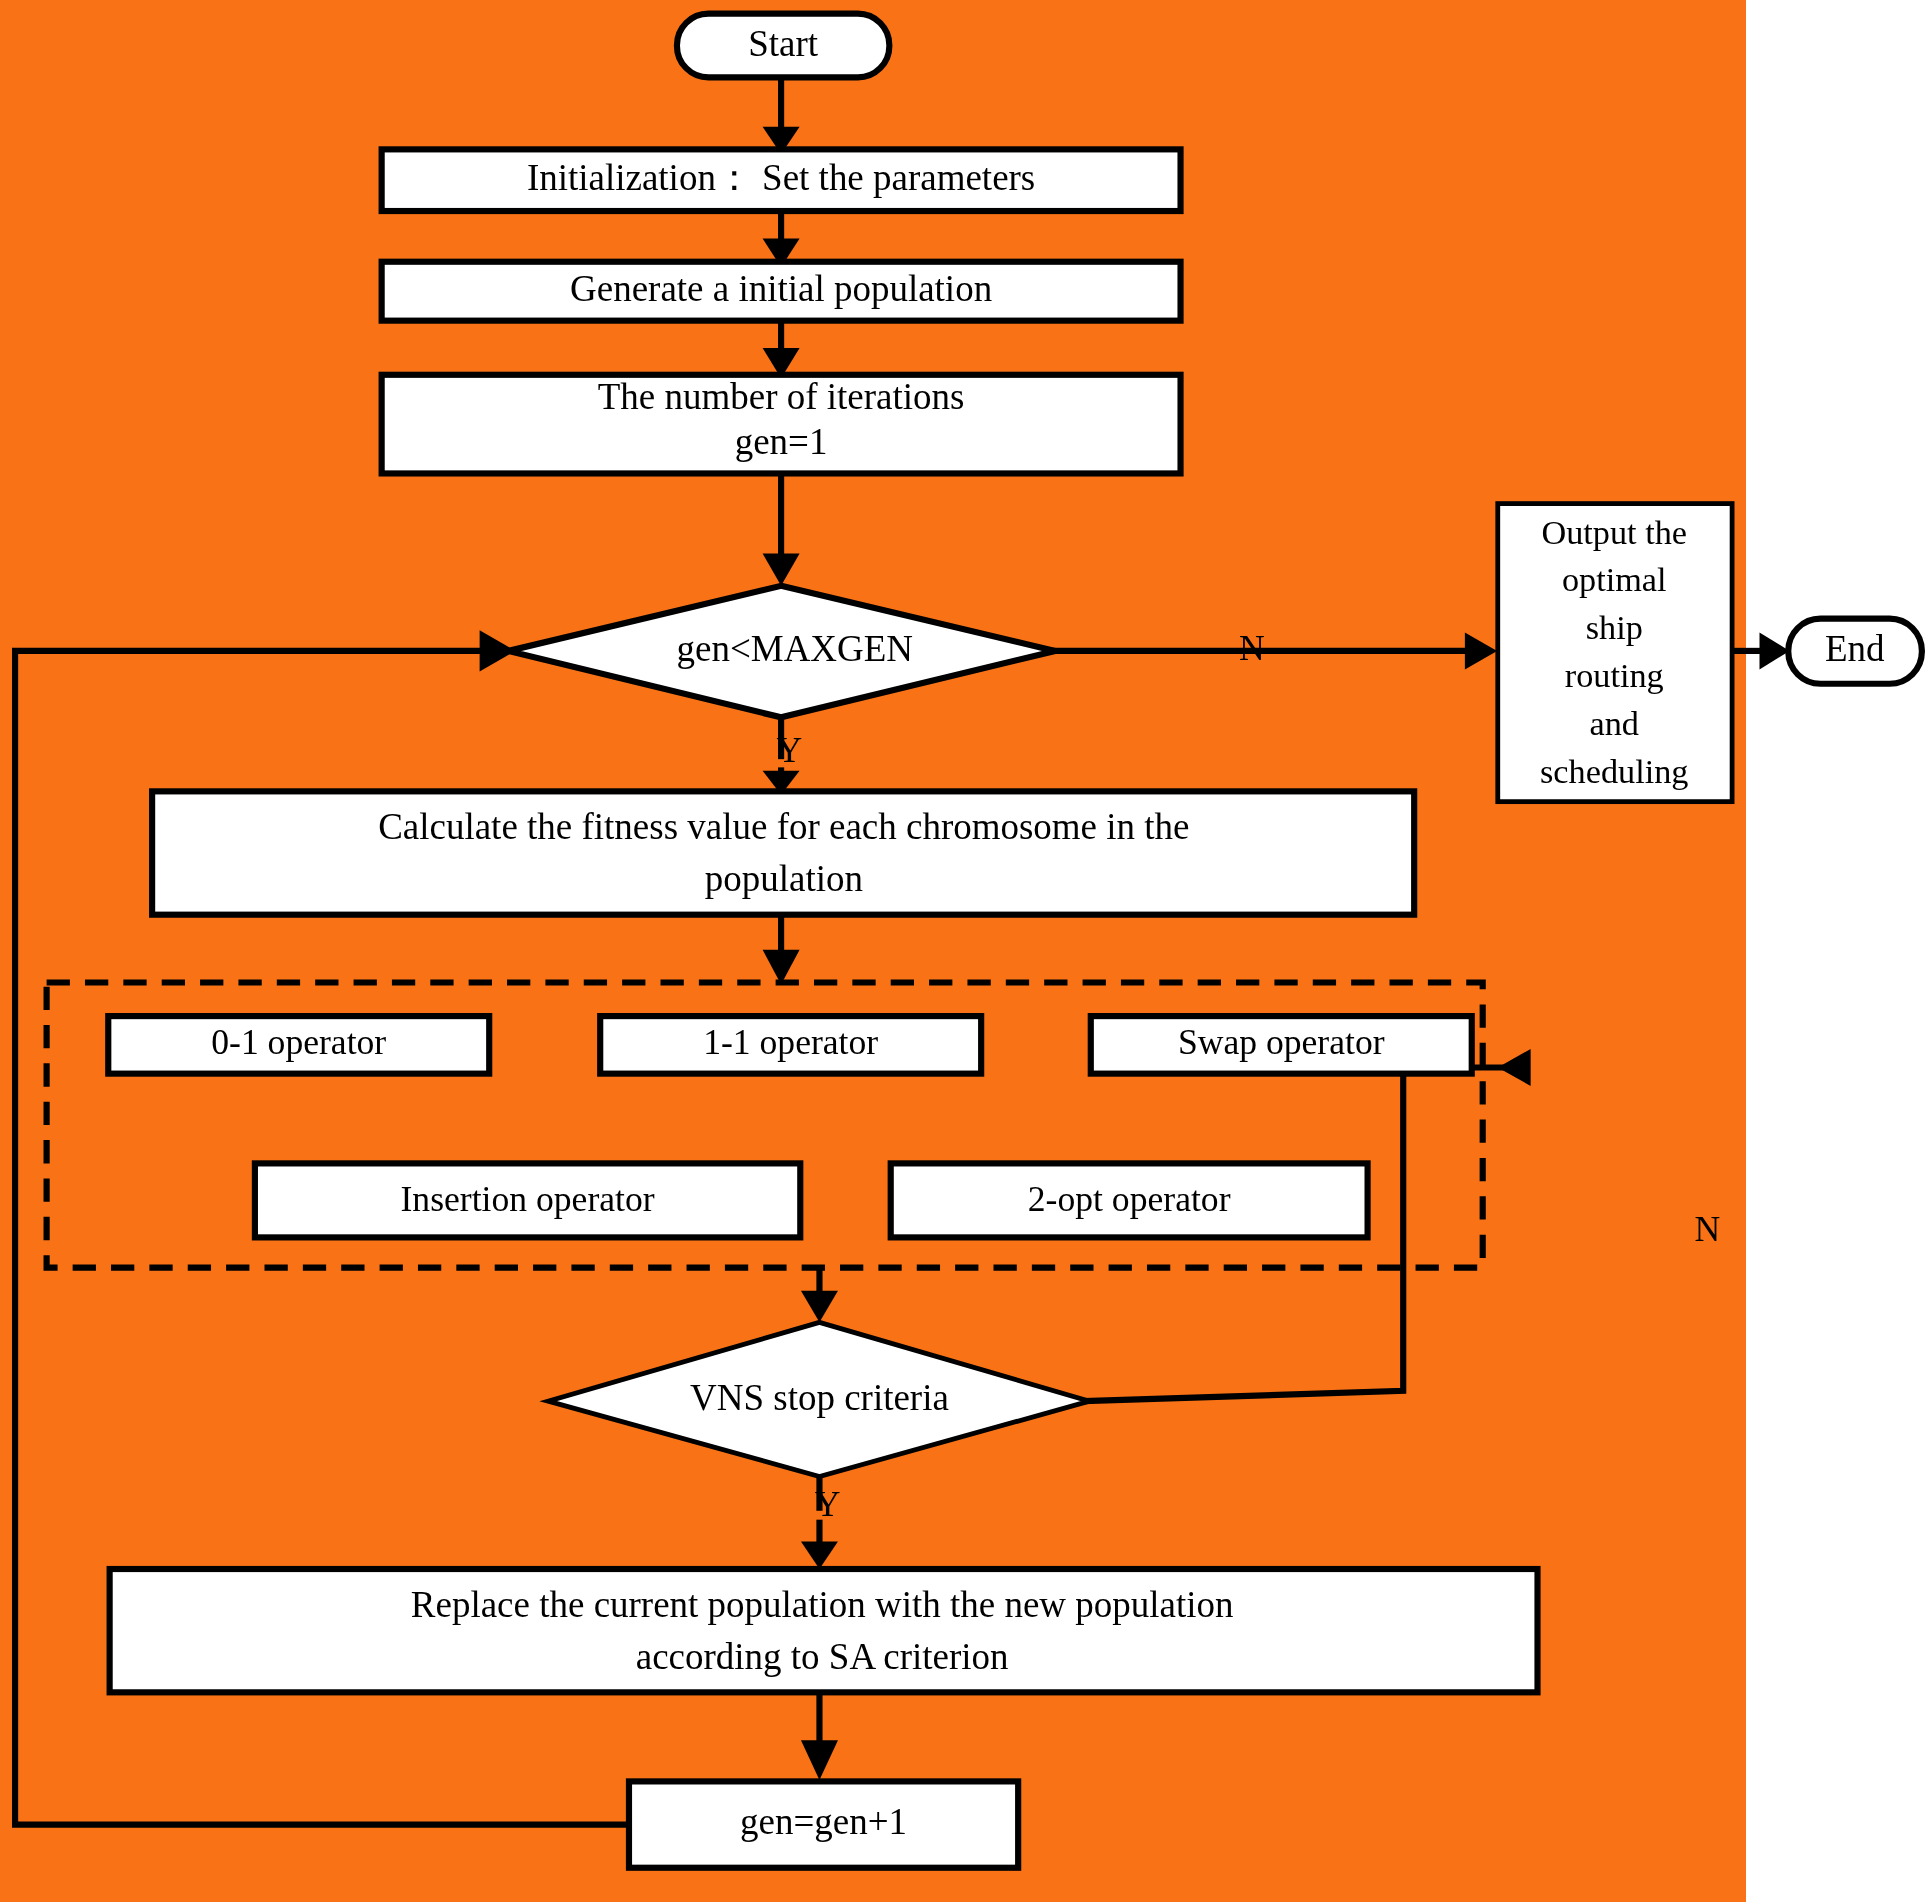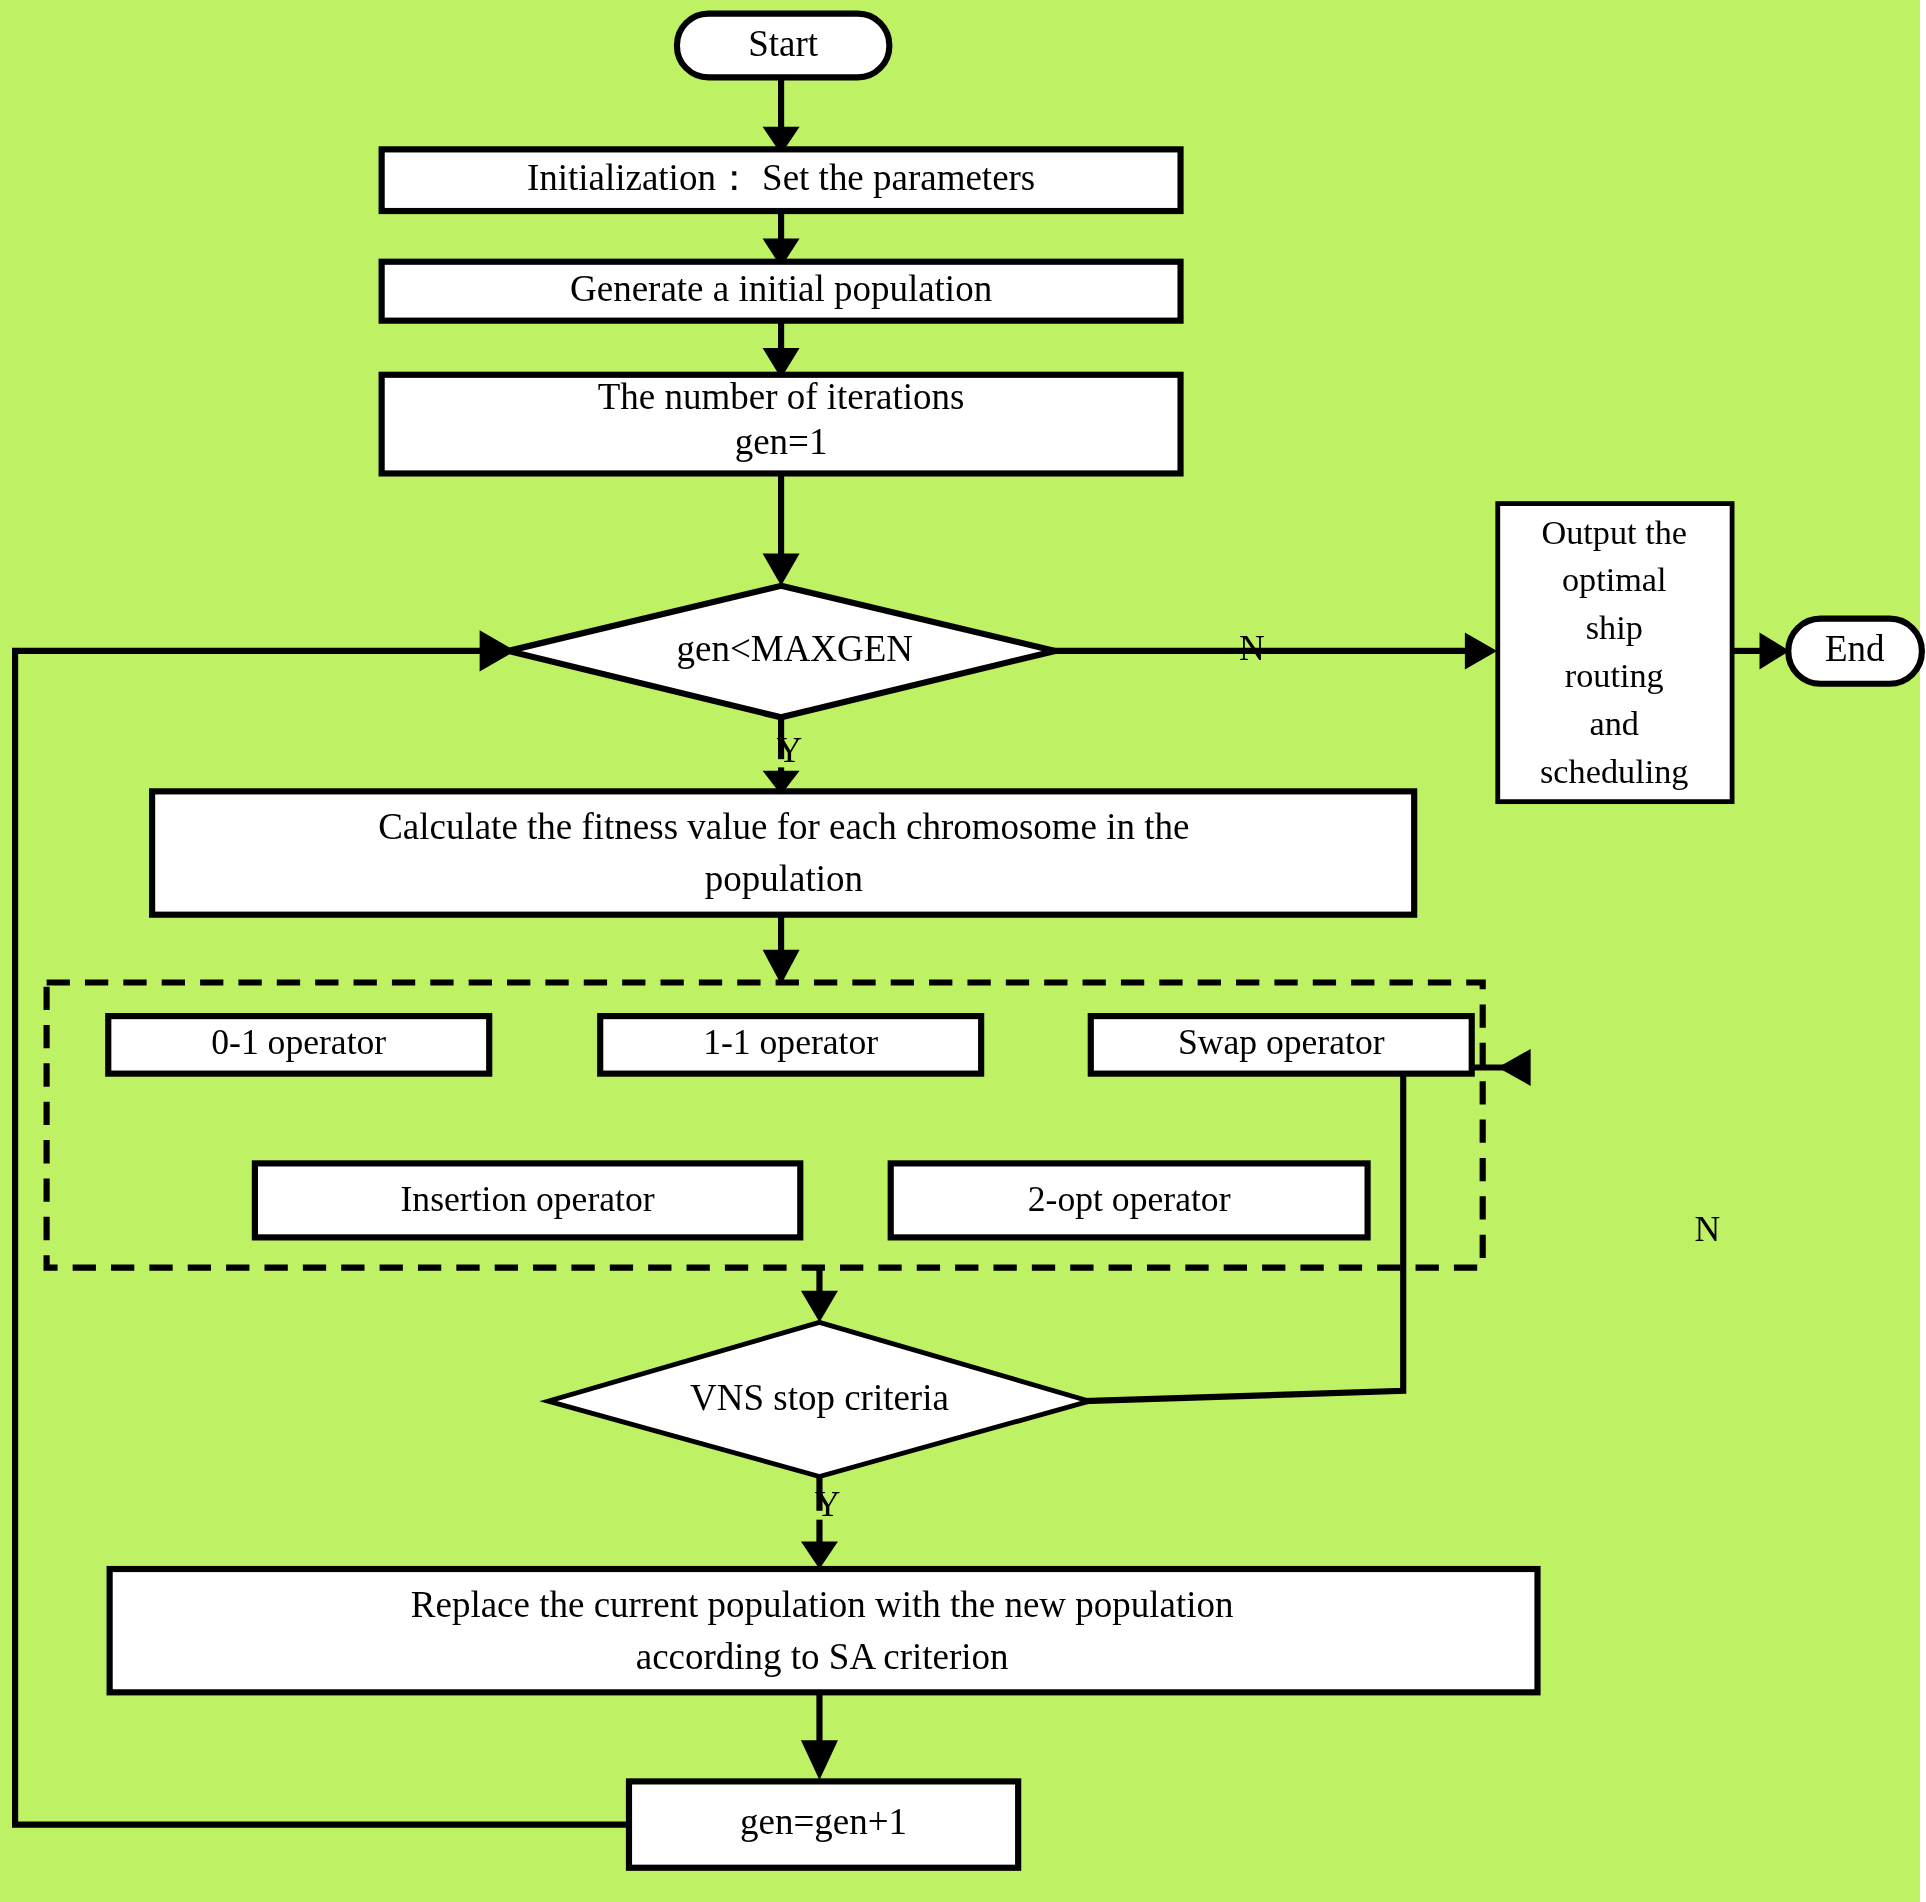--- a/index.html
+++ b/index.html
@@ -8,23 +8,23 @@
     background: #ffffff;
   }
   body {
     width: 1926px;
     height: 1902px;
     font-family: "Liberation Serif", "DejaVu Serif", serif;
     overflow: hidden;
   }
   #flowchart-root {
     position: relative;
-    width: 1920px;
+    width: 1746px;
     height: 1902px;
-    background: #bef264;
+    background: #f97316;
   }
   svg.diagram {
     display: block;
     width: 1926px;
     height: 1902px;
   }
   .shape-stroke {
     fill: #ffffff;
     stroke: #000000;
     stroke-width: 9;

